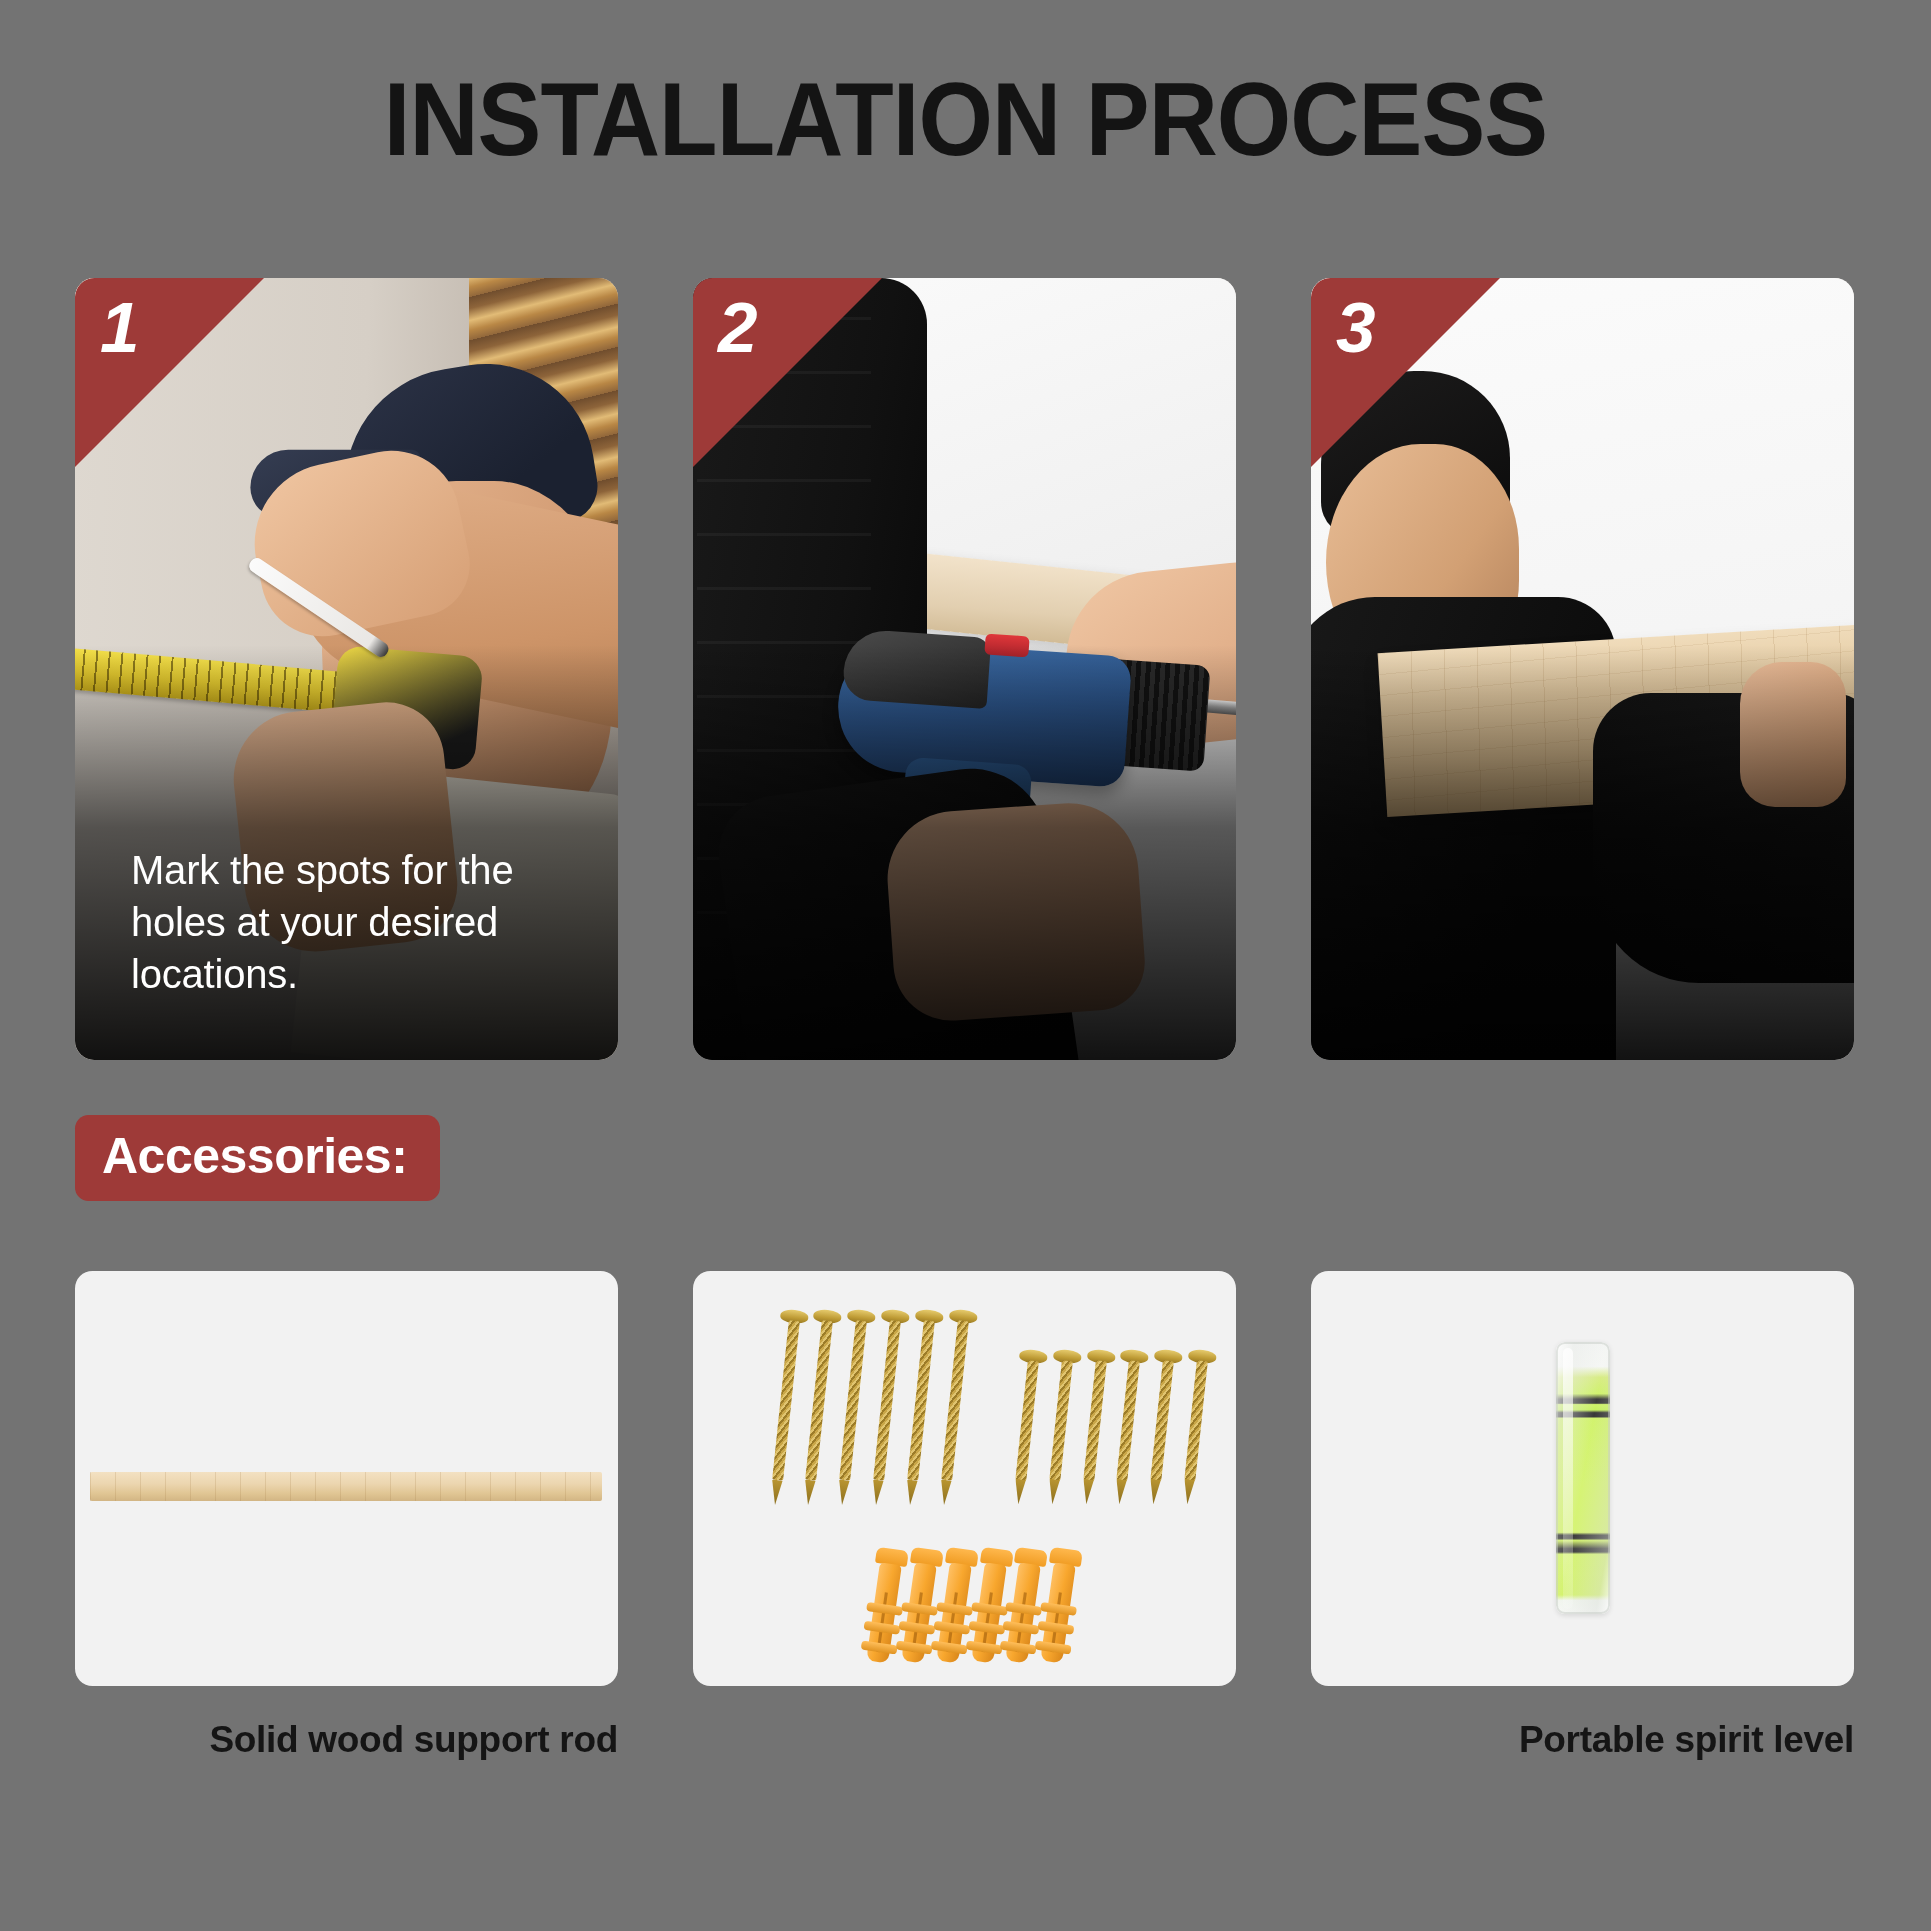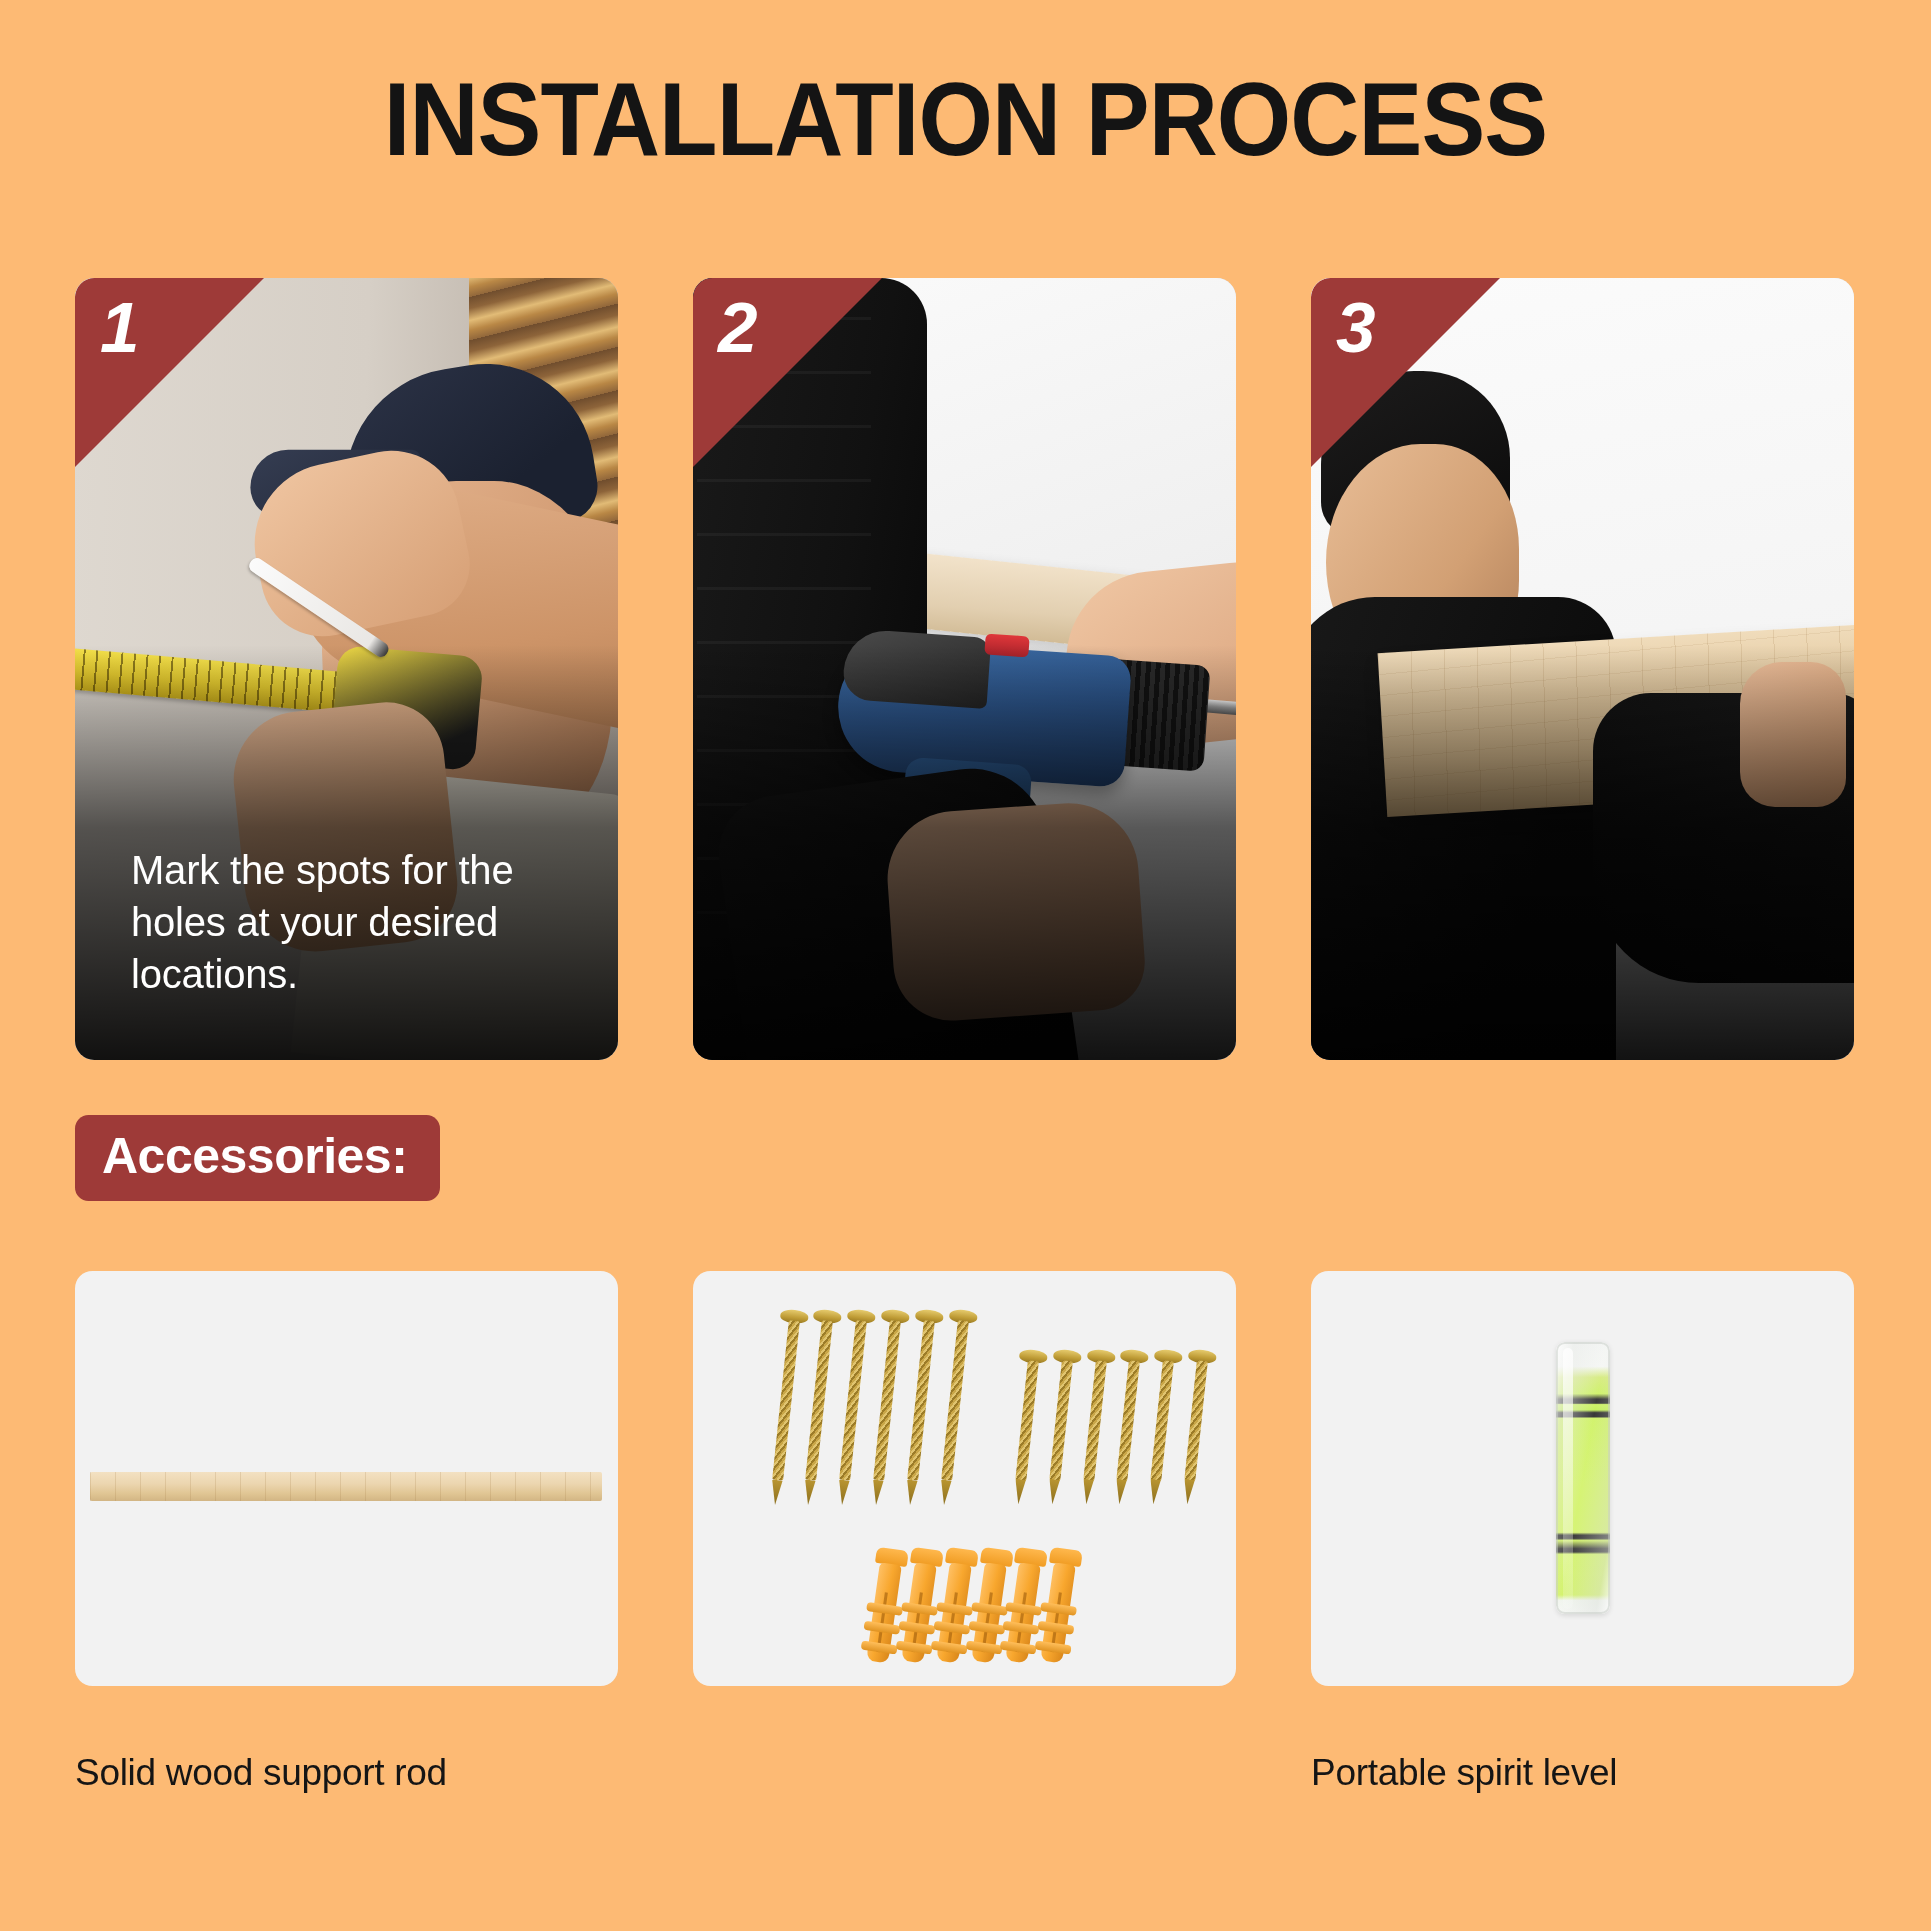--- a/index.html
+++ b/index.html
@@ -9,21 +9,21 @@
     height: 1931px;
     background: #ffffff;
     font-family: "Liberation Sans", sans-serif;
     overflow: hidden;
   }
 
   .page {
     position: relative;
     width: 1931px;
     height: 1931px;
-    background: #fdba74;
+    background: #737373;
   }
 
   
   .title {
     position: absolute;
     top: 60px;
     left: 0;
     width: 1931px;
     text-align: center;
     font-size: 104px;
@@ -411,24 +411,24 @@
   .acc-col { width: 543px; }
   .acc-panel {
     position: relative;
     width: 543px;
     height: 415px;
     background: #f2f2f2;
     border-radius: 17.4px;
     overflow: hidden;
   }
   .acc-label {
-    margin-top: 66px;
-    text-align: left;
+    margin-top: 33px;
+    text-align: right;
     font-size: 37px;
-    font-weight: 400;
+    font-weight: 700;
     color: #151515;
     letter-spacing: -0.3px;
   }
 
   
   .rod {
     position: absolute;
     left: 15.4px;
     top: 201px;
     width: 512px;

